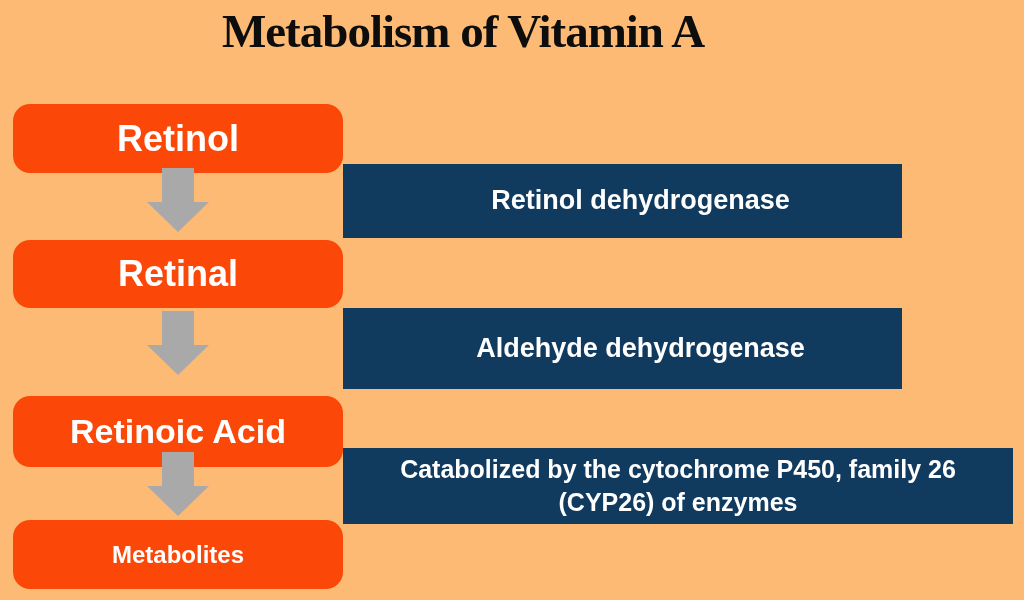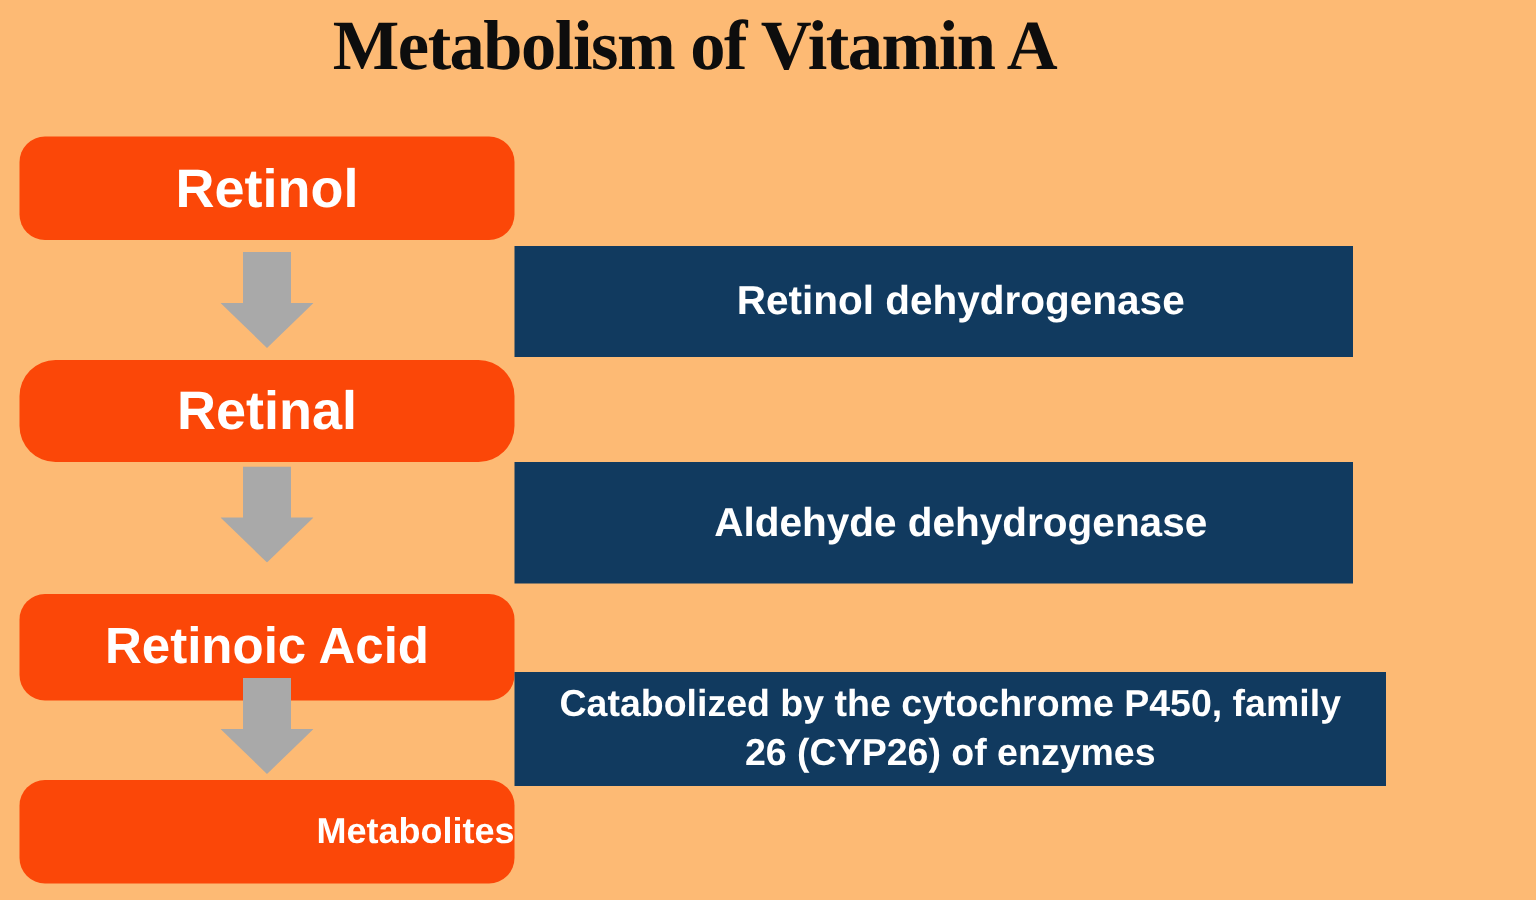--- a/index.html
+++ b/index.html
@@ -38,40 +38,40 @@
     width:330px;
     background:var(--orange);
     border-radius:17px;
     display:flex;
     align-items:center;
     justify-content:center;
     color:var(--text-white);
     font-weight:700;
     text-align:center;
   }
-  .stage-1{top:91px;height:69px;font-size:36px;}
-  .stage-2{top:240px;height:68px;font-size:36px;border-radius:24px;}
+  .stage-1{top:104px;height:69px;font-size:36px;}
+  .stage-2{top:240px;height:68px;font-size:36px;}
   .stage-3{top:396px;height:71px;font-size:34px;}
-  .stage-4{top:520px;height:69px;font-size:24px;justify-content:flex-end;}
+  .stage-4{top:520px;height:69px;font-size:24px;}
   .enzyme{
     position:absolute;
     left:343px;
     background:var(--navy);
     display:flex;
     align-items:center;
     justify-content:center;
     color:var(--text-white);
     font-weight:700;
     text-align:center;
     line-height:1.32;
     padding-left:36px;
   }
   .enzyme-1{top:164px;height:74px;width:559px;font-size:27px;}
   .enzyme-2{top:308px;height:81px;width:559px;font-size:27px;}
-  .enzyme-3{top:448px;height:76px;width:581px;font-size:25px;padding:0 14px;}
+  .enzyme-3{top:448px;height:76px;width:670px;font-size:25px;padding:0 14px;}
   .arrow{
     position:absolute;
     left:147px;
     width:62px;
     height:64px;
   }
   .arrow-1{top:168px;}
   .arrow-2{top:311px;}
   .arrow-3{top:452px;}
   .arrow svg{display:block;width:100%;height:100%;}

